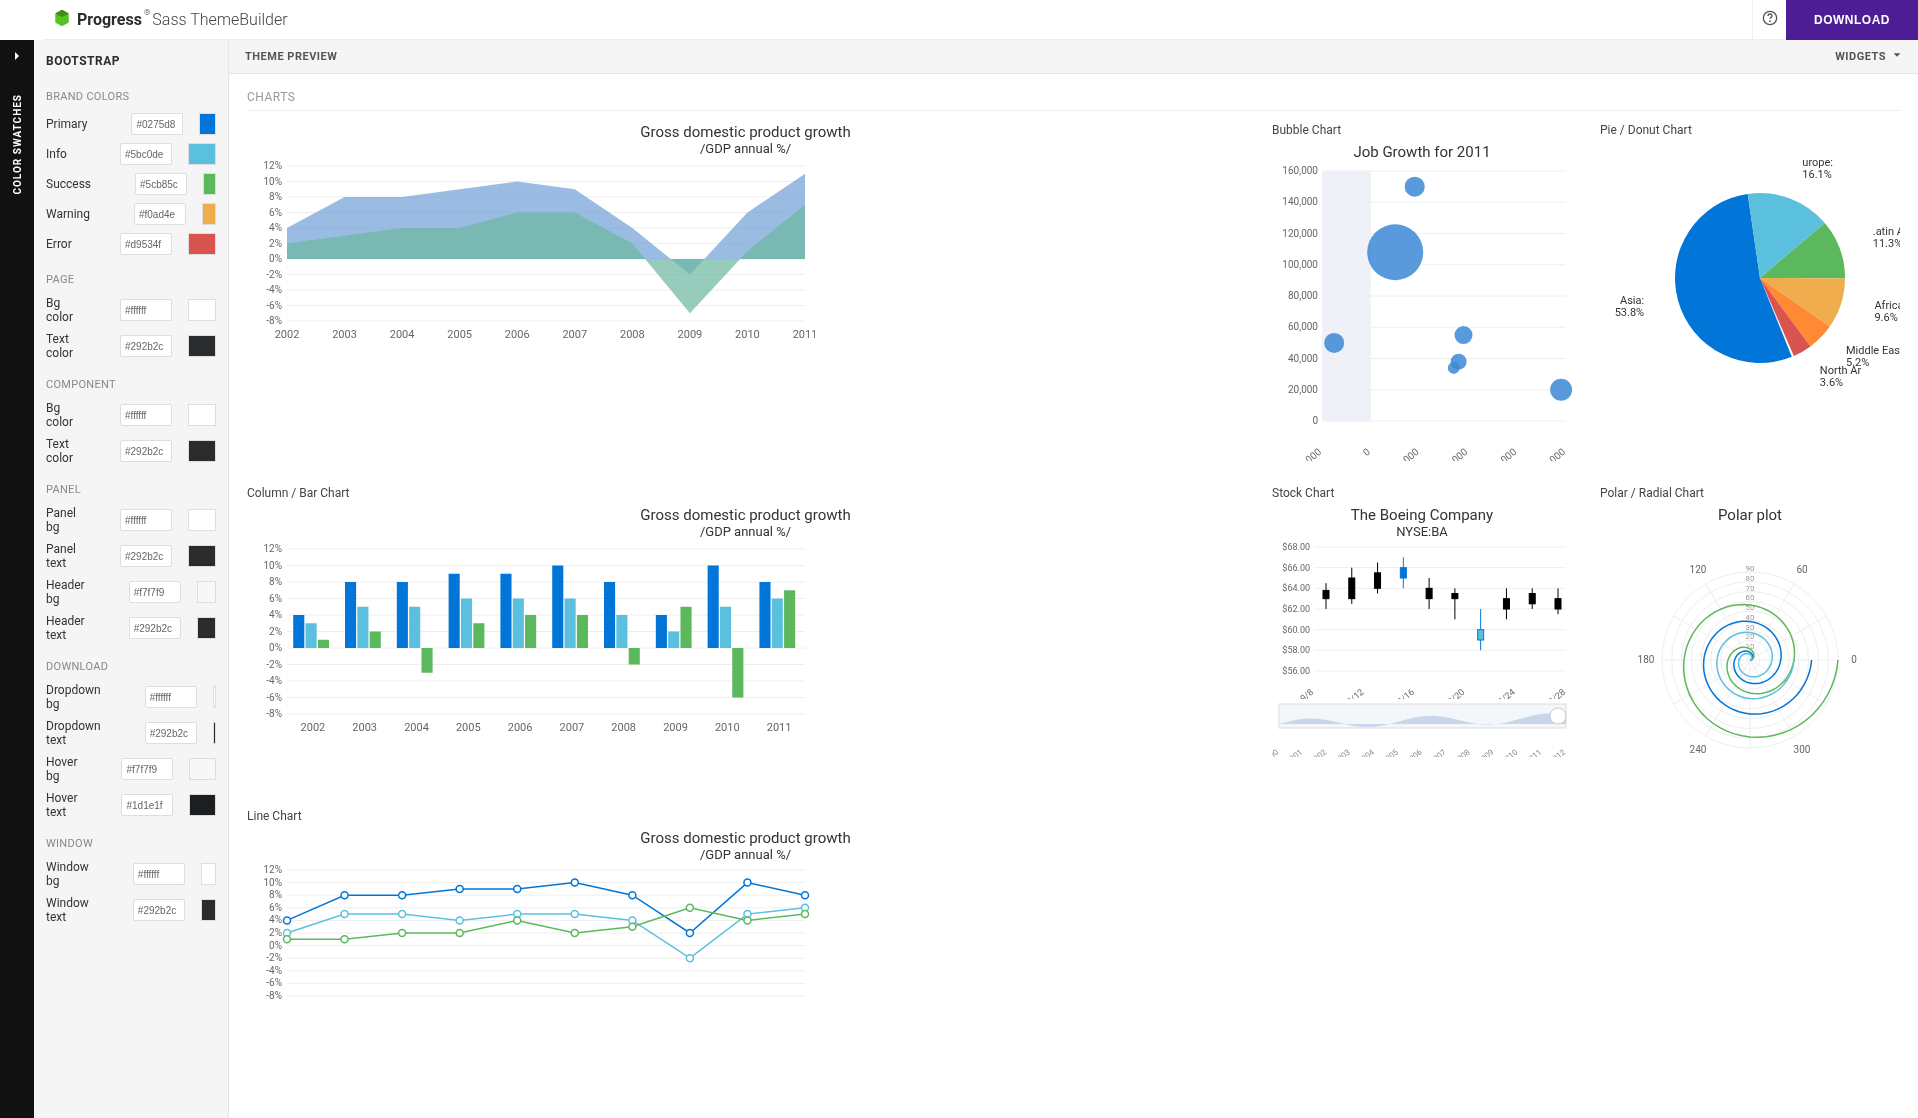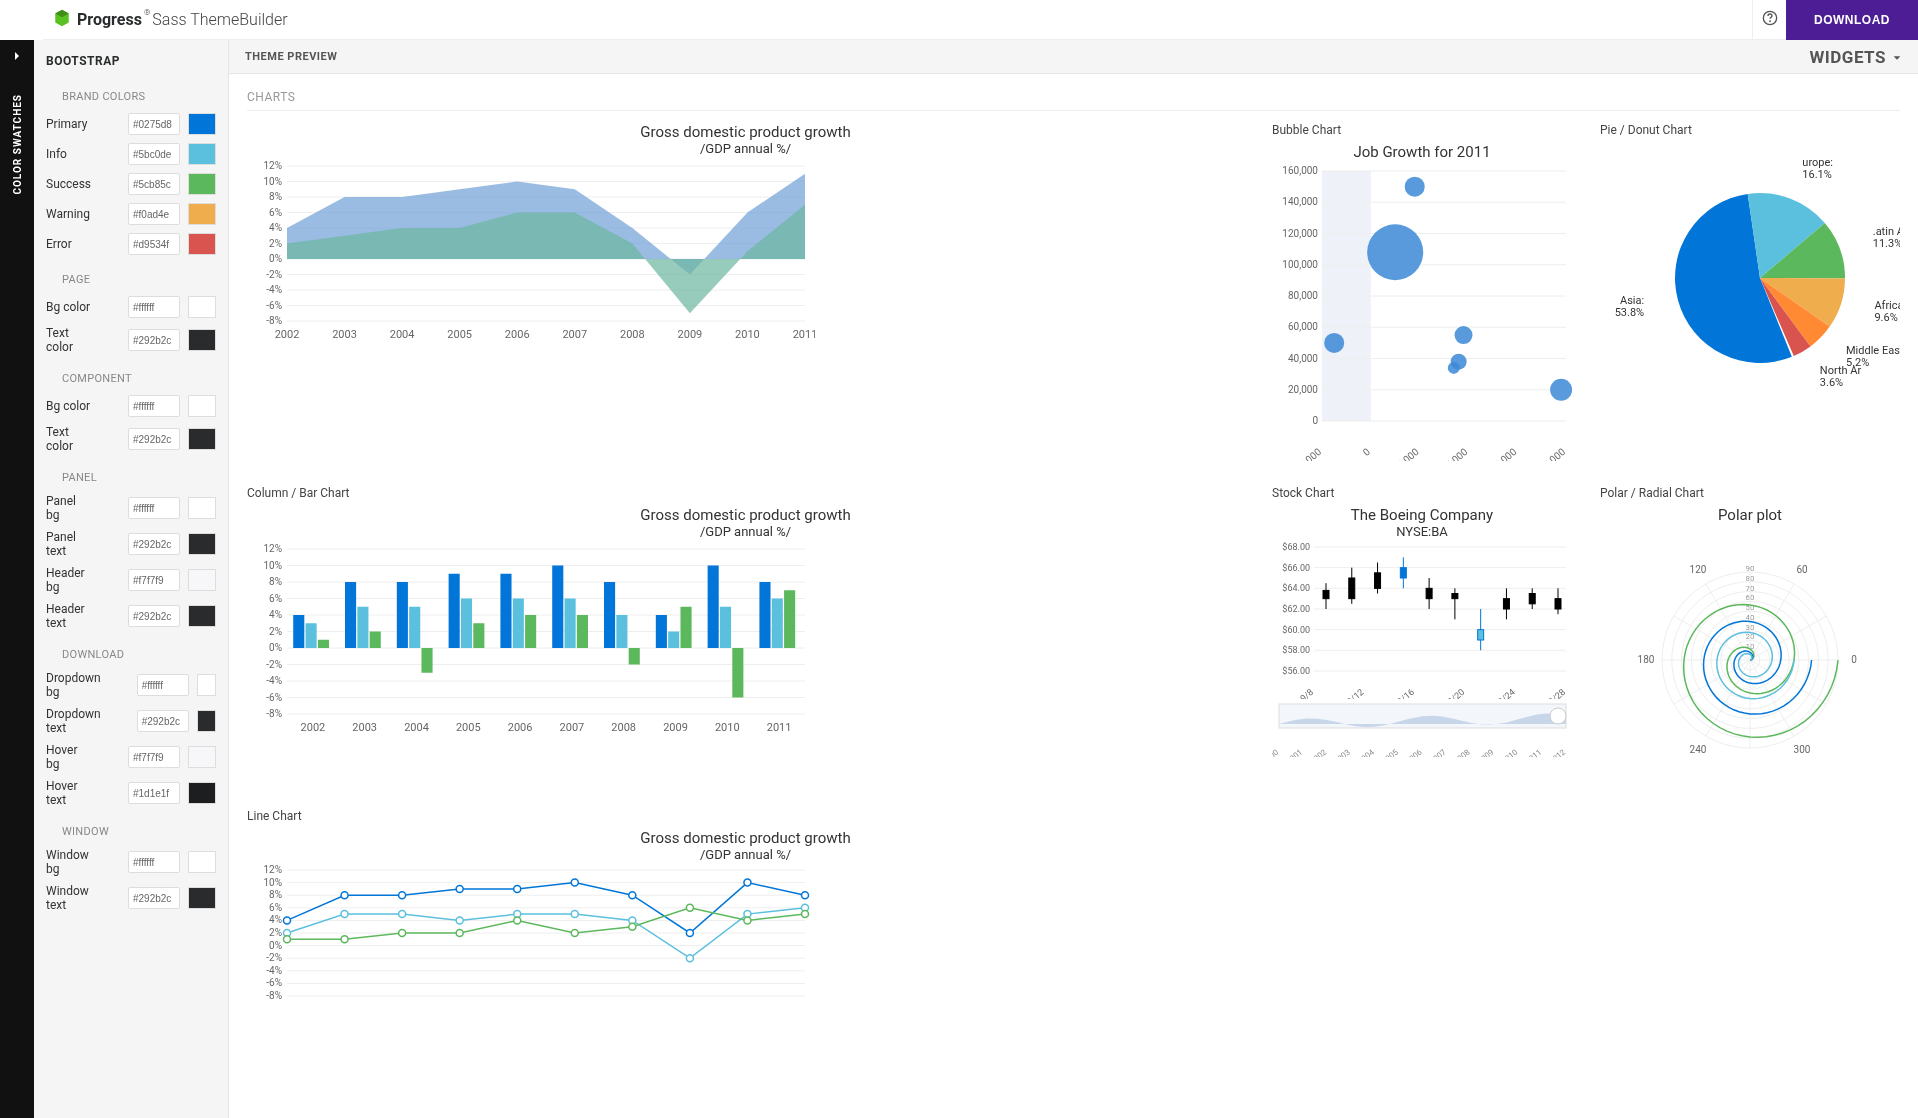--- a/index.html
+++ b/index.html
@@ -23,31 +23,31 @@
 
 .rail { width: 34px; background: #111; color: #fff; display: flex; flex-direction: column; align-items: center; }
 .rail-expand { width: 34px; height: 34px; display: flex; align-items: center; justify-content: center; cursor: pointer; }
 .rail-expand svg { width: 12px; height: 12px; fill: #fff; }
 .rail-label { writing-mode: vertical-rl; transform: rotate(180deg); font-size: 10px; letter-spacing: 1px; margin-top: 20px; font-weight: 700; }
 
 
 .sidebar { width: 195px; background: #f5f5f5; overflow-y: auto; padding: 0 0 20px 0; border-right: 1px solid #e5e5e5; }
 .sidebar-theme { padding: 14px 12px 8px 12px; }
 .sidebar-theme-name { font-size: 12px; font-weight: 700; letter-spacing: 0.5px; }
-.section-head { padding: 14px 12px 6px 28px; font-size: 11px; color: #888; letter-spacing: 0.3px; }
-.color-row { display: flex; align-items: center; padding: 4px 12px; gap: 8px; }
+.section-head { padding: 14px 12px 6px 12px; font-size: 11px; color: #888; letter-spacing: 0.3px; }
+.color-row { display: flex; align-items: center; padding: 4px 12px; gap: 16px; }
 .color-label { flex: 1; font-size: 12px; color: #333; }
 .color-input { width: 52px; height: 22px; font-size: 10px; padding: 0 4px; border: 1px solid #ddd; border-radius: 2px; background: #fff; color: #666; margin-left: 28px; }
 .color-swatch { width: 28px; height: 22px; border: 1px solid #ddd; }
 
 
 .content { flex: 1; display: flex; flex-direction: column; overflow: hidden; }
 .content-bar { height: 34px; background: #f5f5f5; border-bottom: 1px solid #e5e5e5; display: flex; align-items: center; justify-content: space-between; padding: 0 16px; }
 .content-bar-left { font-size: 11px; font-weight: 700; color: #555; letter-spacing: 0.5px; }
-.content-bar-right { font-size: 17px; font-weight: 700; color: #555; letter-spacing: 0.5px; display: flex; align-items: center; gap: 6px; cursor: pointer; }
+.content-bar-right { font-size: 11px; font-weight: 700; color: #555; letter-spacing: 0.5px; display: flex; align-items: center; gap: 6px; cursor: pointer; }
 .content-bar-right svg { width: 10px; height: 10px; fill: #555; }
 
 .content-scroll { flex: 1; overflow: auto; padding: 16px 18px; }
 .content-section-title { font-size: 12px; color: #999; letter-spacing: 0.5px; padding-bottom: 6px; border-bottom: 1px solid #eee; margin-bottom: 12px; }
 
 .chart-grid { display: grid; grid-template-columns: minmax(560px,1fr) 300px 300px; gap: 22px 28px; }
 .chart-card-label { font-size: 12px; color: #444; margin-bottom: 6px; }
 .chart-box { width: 100%; }
 .chart-title { text-align: center; font-size: 15px; color: #333; }
 .chart-sub { text-align: center; font-size: 13px; color: #333; }

